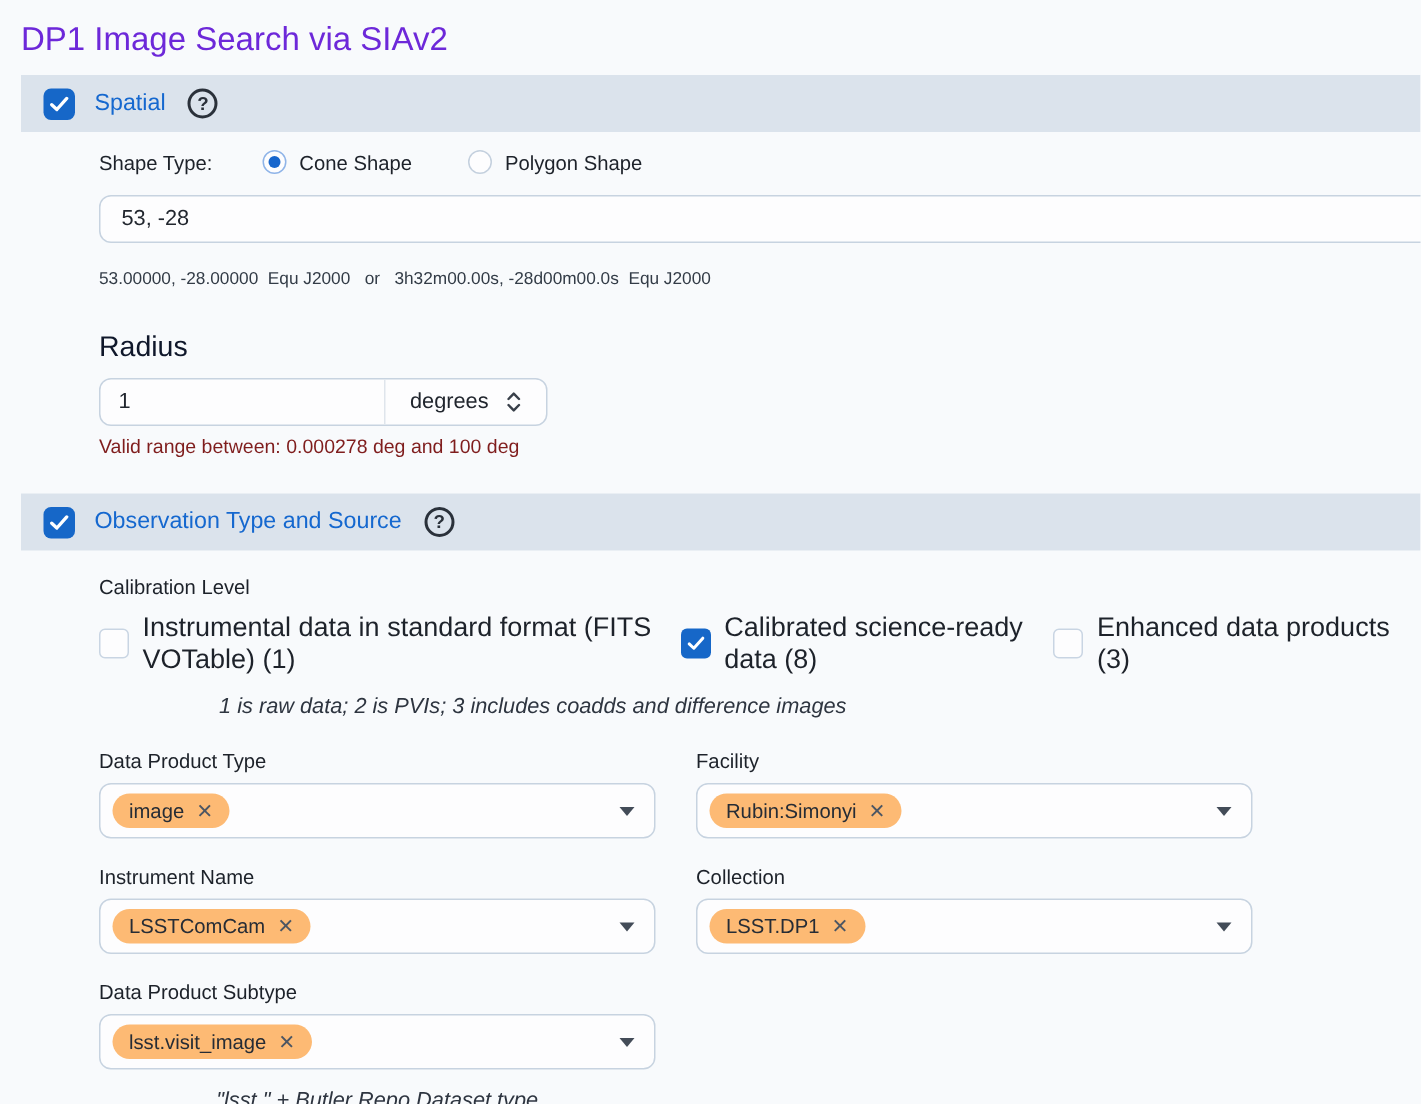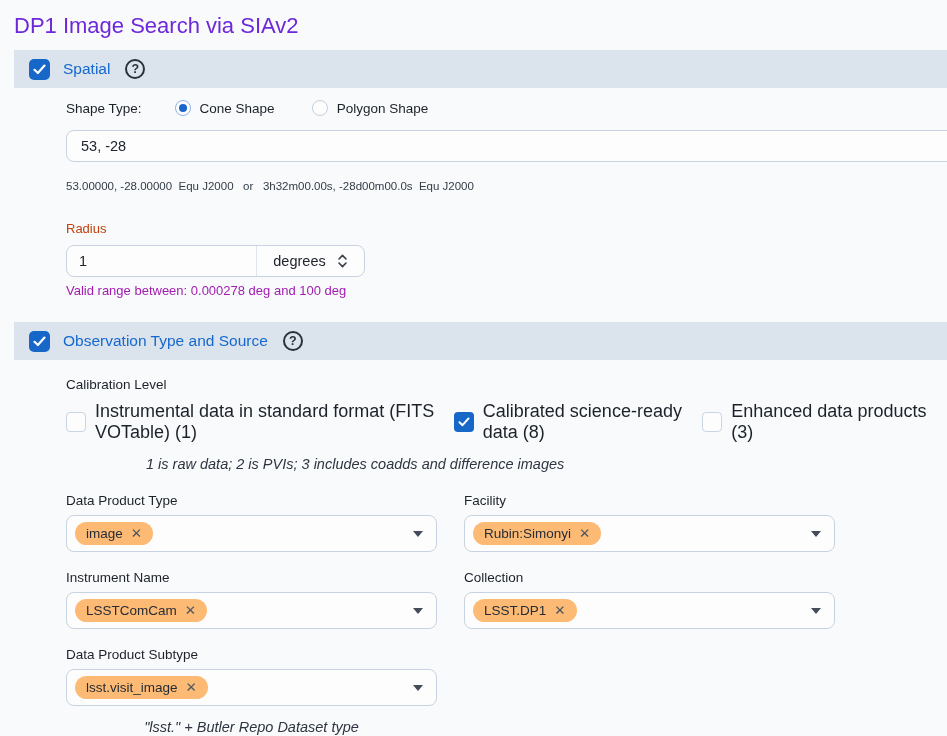--- a/index.html
+++ b/index.html
@@ -48,35 +48,35 @@
   .radio.sel { border:1.5px solid #8fb4e8; }
   .radio.sel::after { content:""; width:8px; height:8px; border-radius:50%; background:#1766cc; }
   .radio.unsel { border:1.5px solid #c4d0de; }
   .pos-input {
     display:block; margin-top:14px; width:905px; height:32px;
     border:1px solid #c7d3e0; border-radius:8px; background:#fdfdfe;
     padding-left:14px; font-size:14.5px; color:#21262e;
     font-family:"Liberation Sans", sans-serif; outline:none;
   }
   .coord-hint { margin-top:18px; font-size:11.5px; color:#333c47; white-space:pre; }
-  .radius-label { margin-top:29px; font-size:13px; color:#c2410c; }
+  .radius-label { margin-top:29px; font-size:19px; color:#0f172a; }
   .radius-group {
     margin-top:9px; width:299px; height:32px; display:flex;
     border:1px solid #c7d3e0; border-radius:8px; background:#fdfdfe; overflow:hidden;
   }
   .radius-input {
     flex:1; border:none; outline:none; border-right:1px solid #dfe5ec;
     padding-left:12px; font-size:14.5px; color:#21262e; background:transparent;
     font-family:"Liberation Sans", sans-serif; min-width:0;
   }
   .unit-select {
     width:107px; display:flex; align-items:center; justify-content:center;
     gap:11px; font-size:14.5px; color:#21262e; cursor:pointer;
   }
-  .radius-hint { margin-top:6px; font-size:13px; color:#a21caf; }
+  .radius-hint { margin-top:6px; font-size:13px; color:#7f1d1d; }
   .cal-label { margin-top:17px; font-size:13.5px; color:#1d222a; }
   .cb-row { margin-top:9px; display:flex; align-items:center; font-size:18px; color:#1d222a; }
   .cb-item { display:flex; align-items:center; cursor:pointer; }
   .cb-item .cb-text { margin-left:9px; }
   .cb-item.c1 { width:398px; }
   .cb-item.c2 { width:255px; }
   .note-italic { font-style:italic; font-size:14.5px; color:#2e3540; }
   .cal-note { margin-top:13px; margin-left:80px; }
   .fields-grid {
     margin-top:21px; display:grid; grid-template-columns:371px 371px; column-gap:27px;

